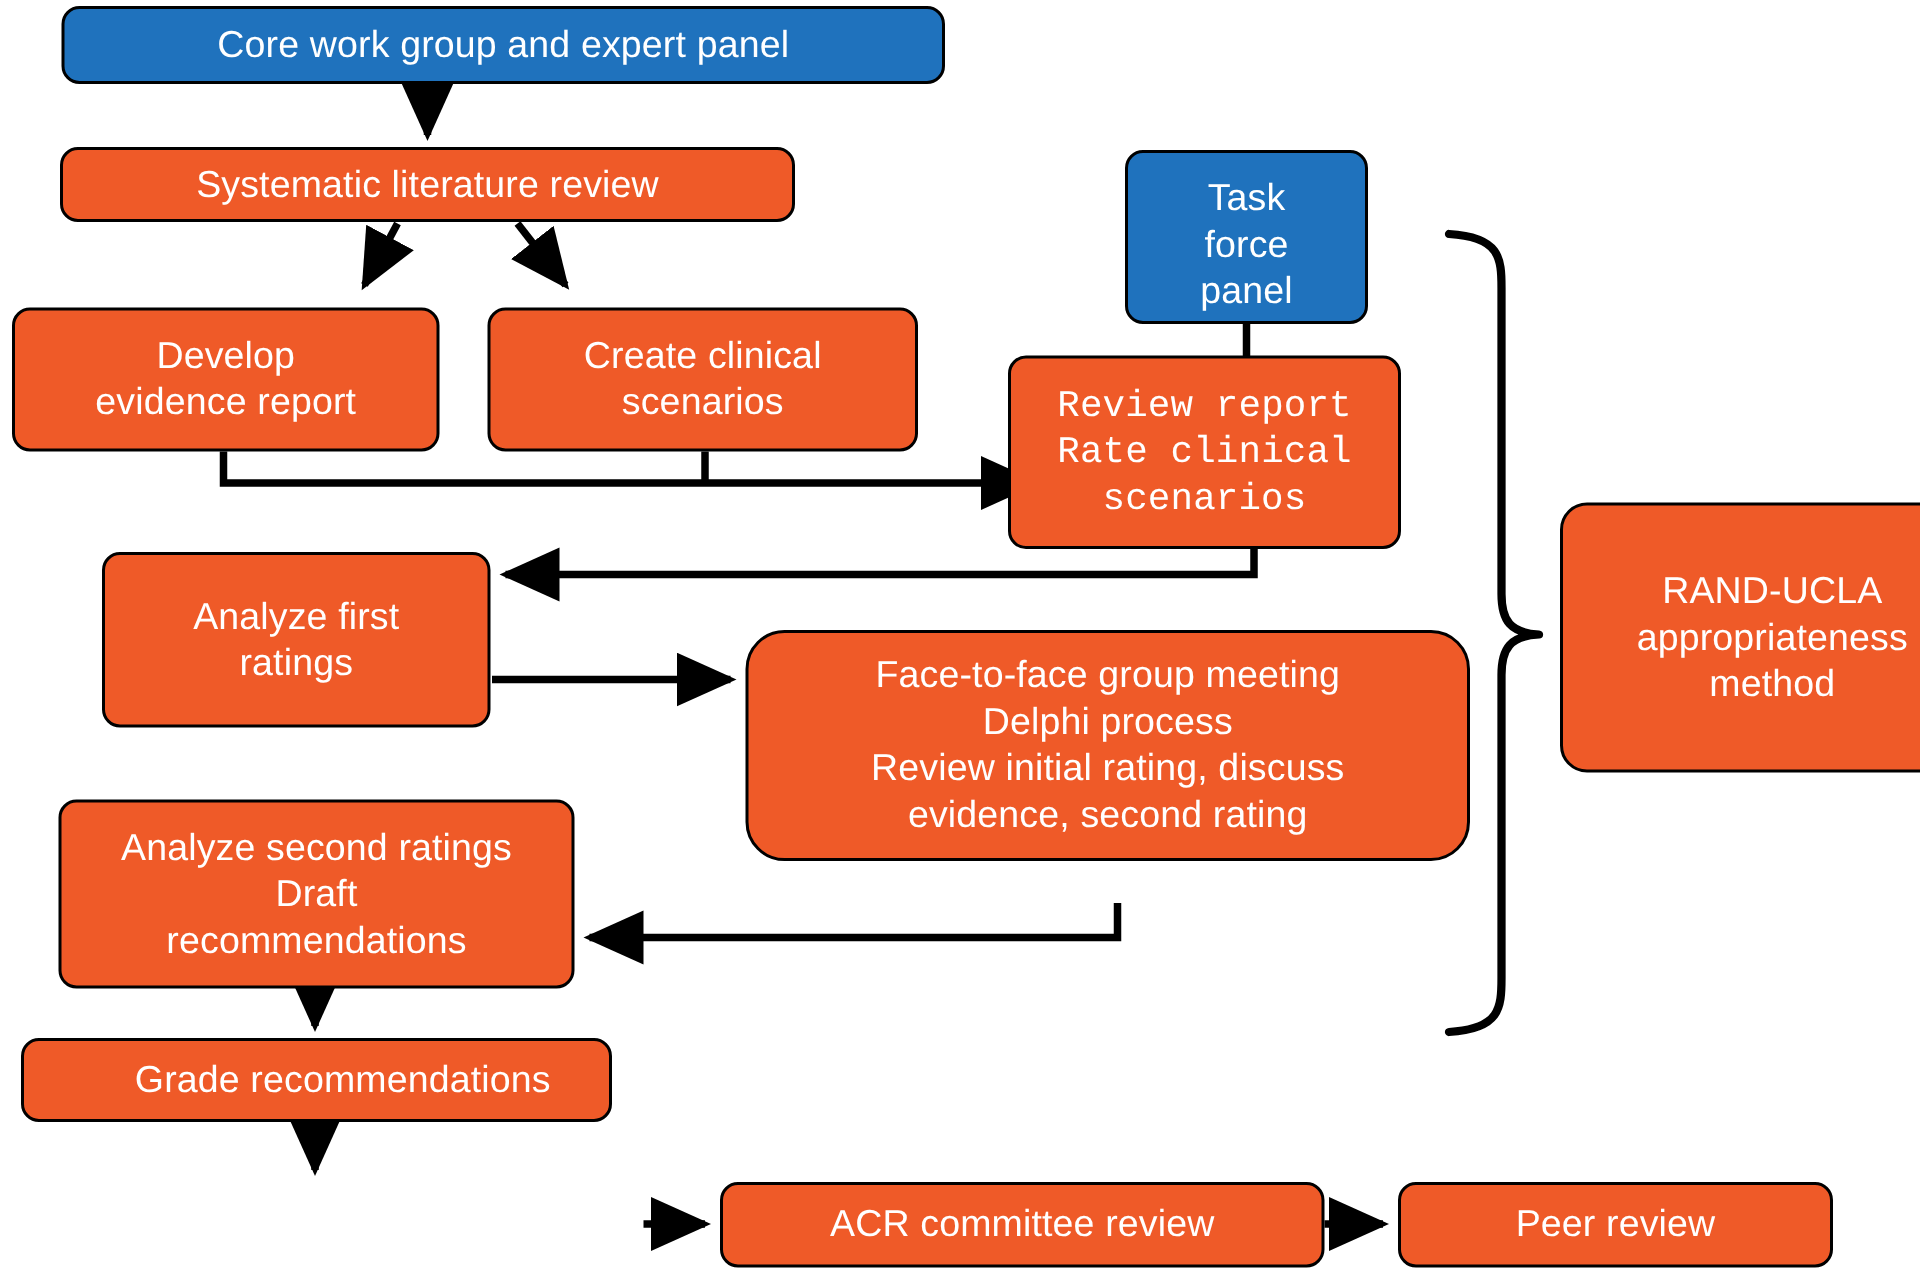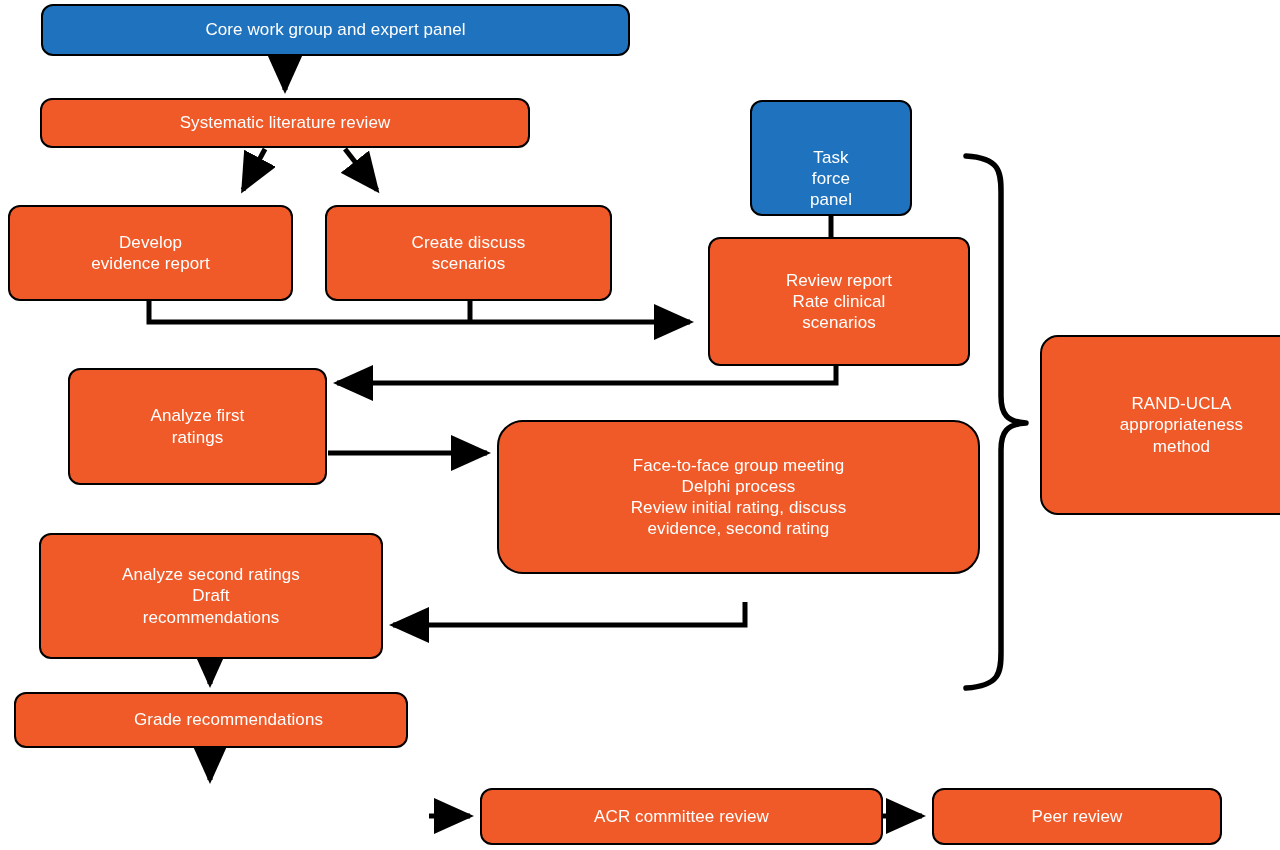--- a/index.html
+++ b/index.html
@@ -20,21 +20,21 @@
   .node {
     position: absolute;
     box-sizing: border-box;
     border: 2.5px solid #000000;
     border-radius: 12px;
     display: flex;
     align-items: center;
     justify-content: center;
     text-align: center;
     color: #ffffff;
-    font-size: 17px;
+    font-size: 25px;
     line-height: 1.24;
     letter-spacing: 0.1px;
     padding: 4px 8px;
     z-index: 5;
   }
   .node.orange { background: #ef5a28; }
   .node.blue   { background: #1f72bd; }
   .node .txt { width: 100%; white-space: pre-line; }
 
   #edges {
@@ -131,31 +131,31 @@
   <div class="node orange" style="left:40px; top:98px; width:490px; height:50px;">
     <span class="txt">Systematic literature review</span>
   </div>
 
   <div class="node orange" style="left:8px; top:205px; width:285px; height:96px;">
     <span class="txt">Develop
 evidence report</span>
   </div>
 
   <div class="node orange" style="left:325px; top:205px; width:287px; height:96px;">
-    <span class="txt">Create discuss
+    <span class="txt">Create clinical
 scenarios</span>
   </div>
 
   <div class="node blue" style="left:750px; top:100px; width:162px; height:116px;align-items:flex-end;">
     <span class="txt">Task
 force
 panel</span>
   </div>
 
-  <div class="node orange" style="left:708px; top:237px; width:262px; height:129px;">
+  <div class="node orange" style="left:672px; top:237px; width:262px; height:129px;font-family:Liberation Mono, monospace;">
     <span class="txt">Review report
 Rate clinical
 scenarios</span>
   </div>
 
   <div class="node orange" style="left:68px; top:368px; width:259px; height:117px;">
     <span class="txt">Analyze first
 ratings</span>
   </div>
 

